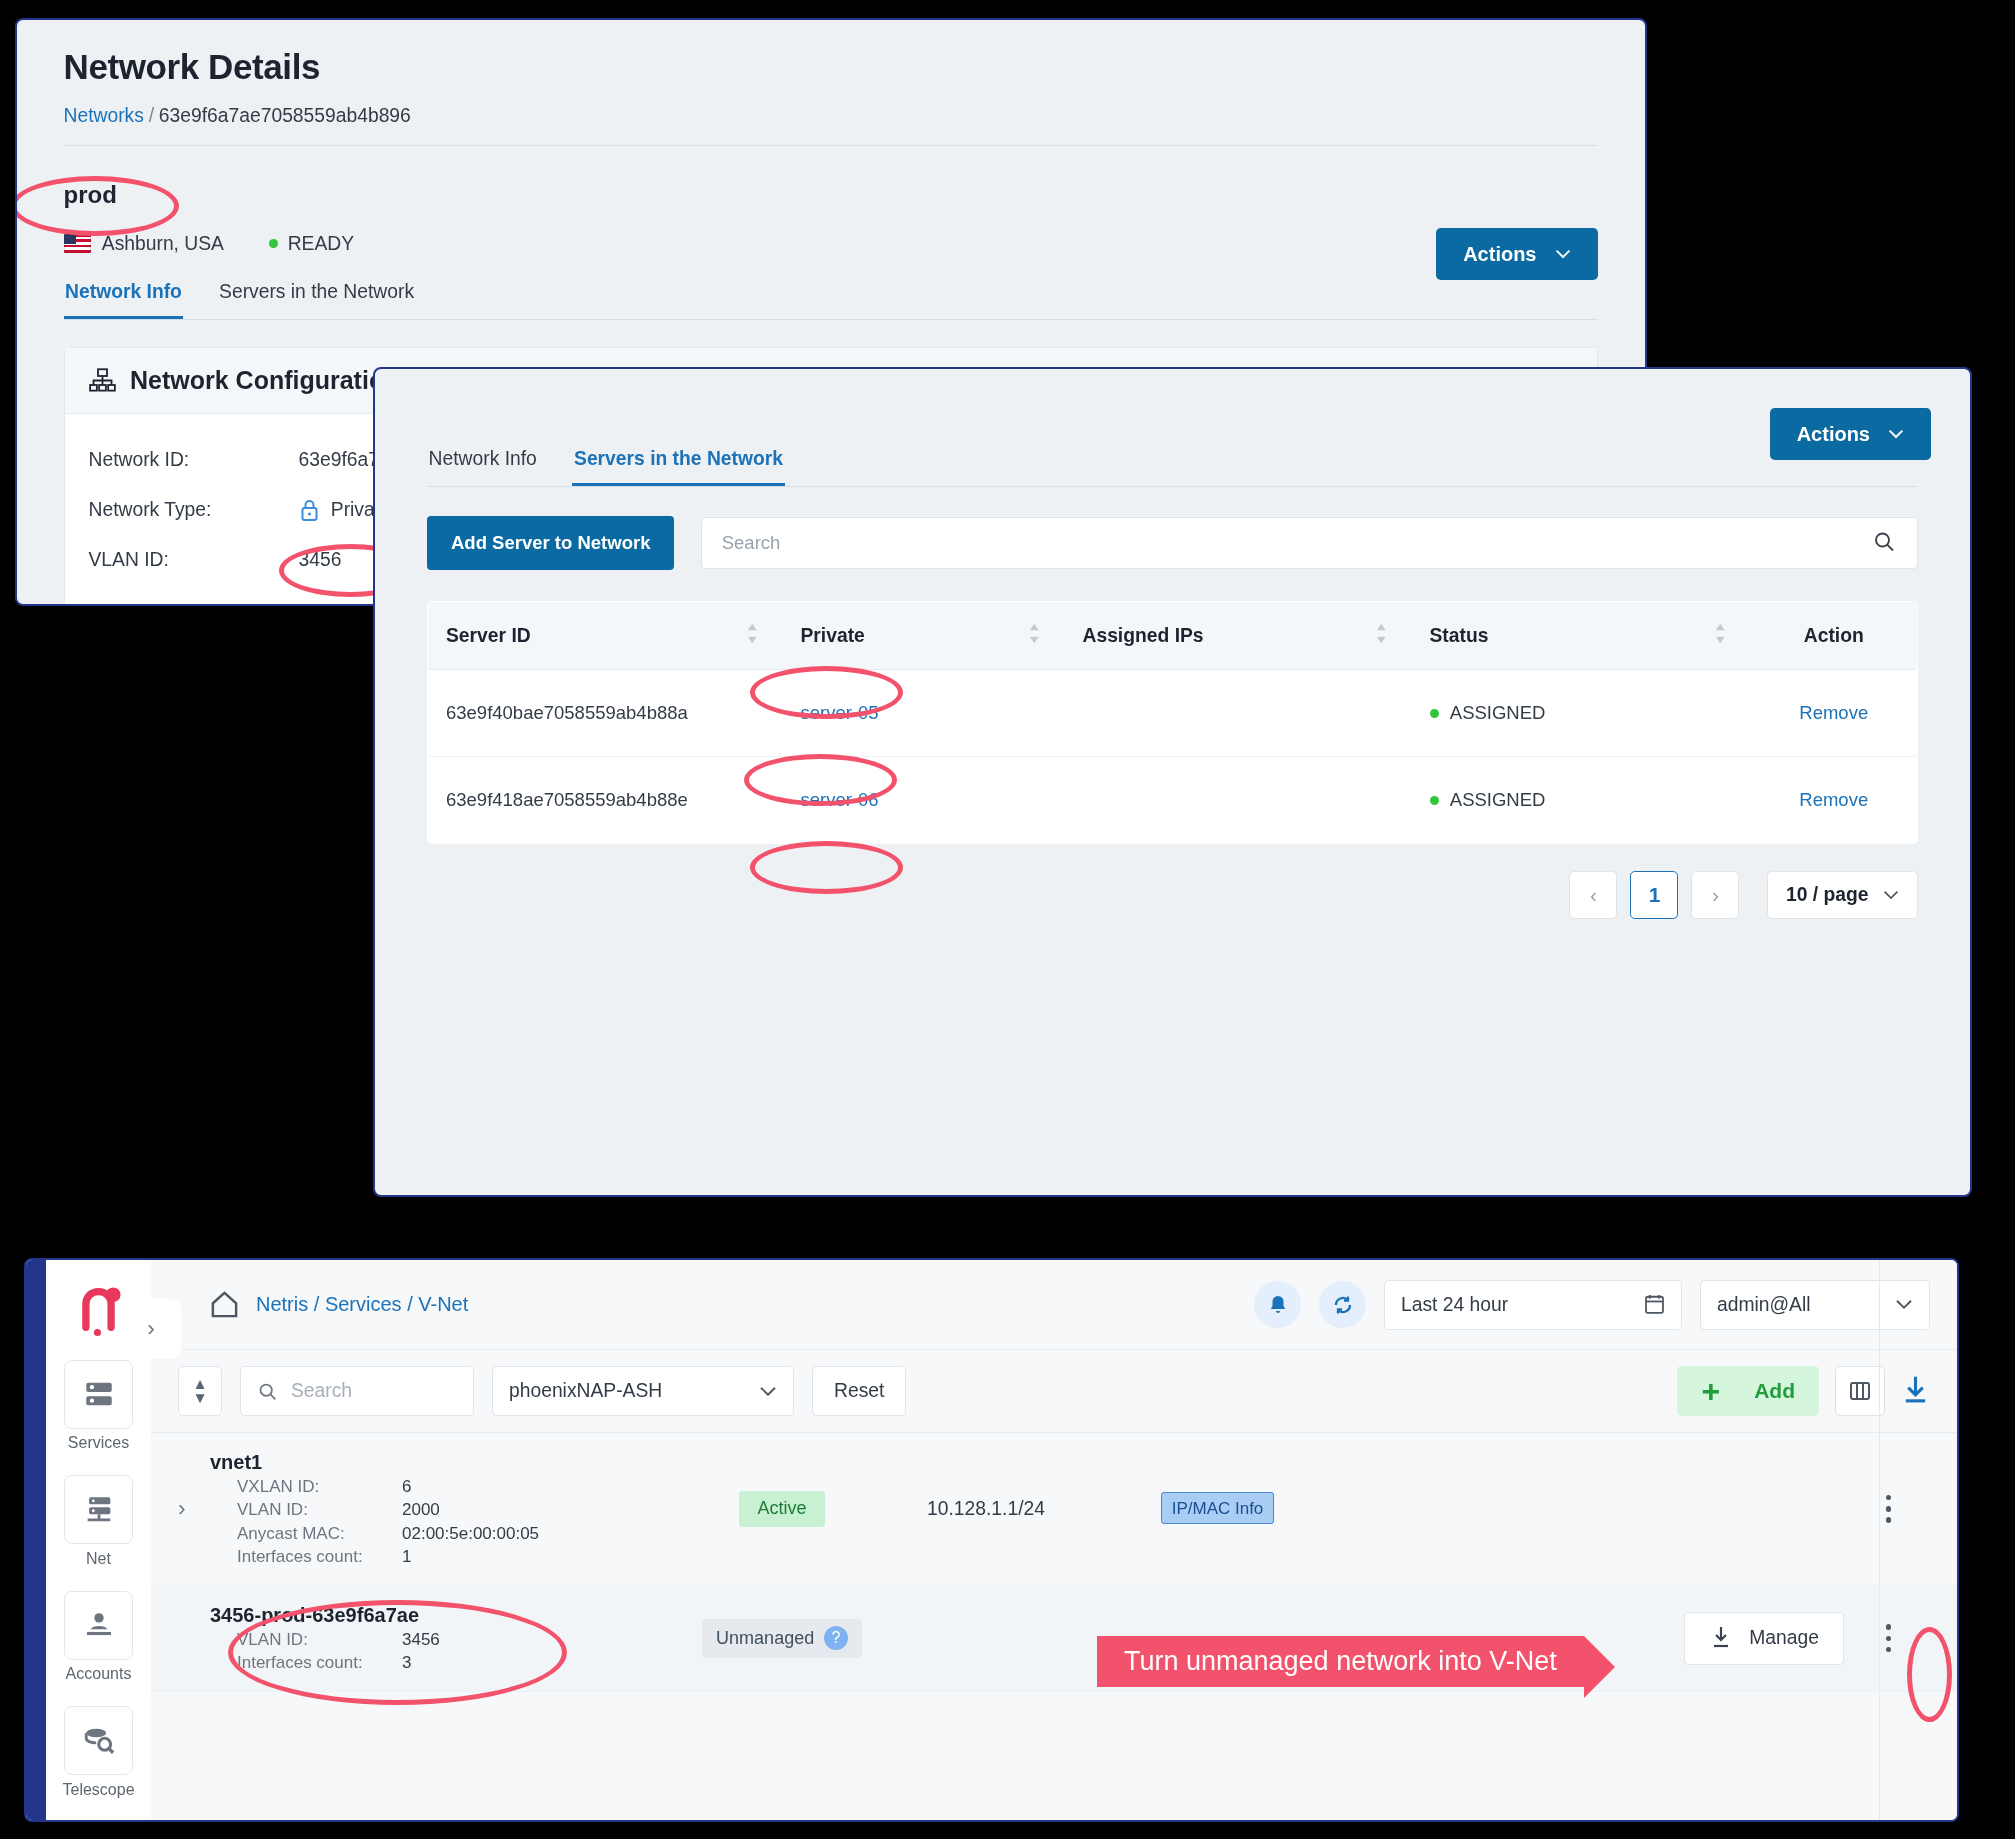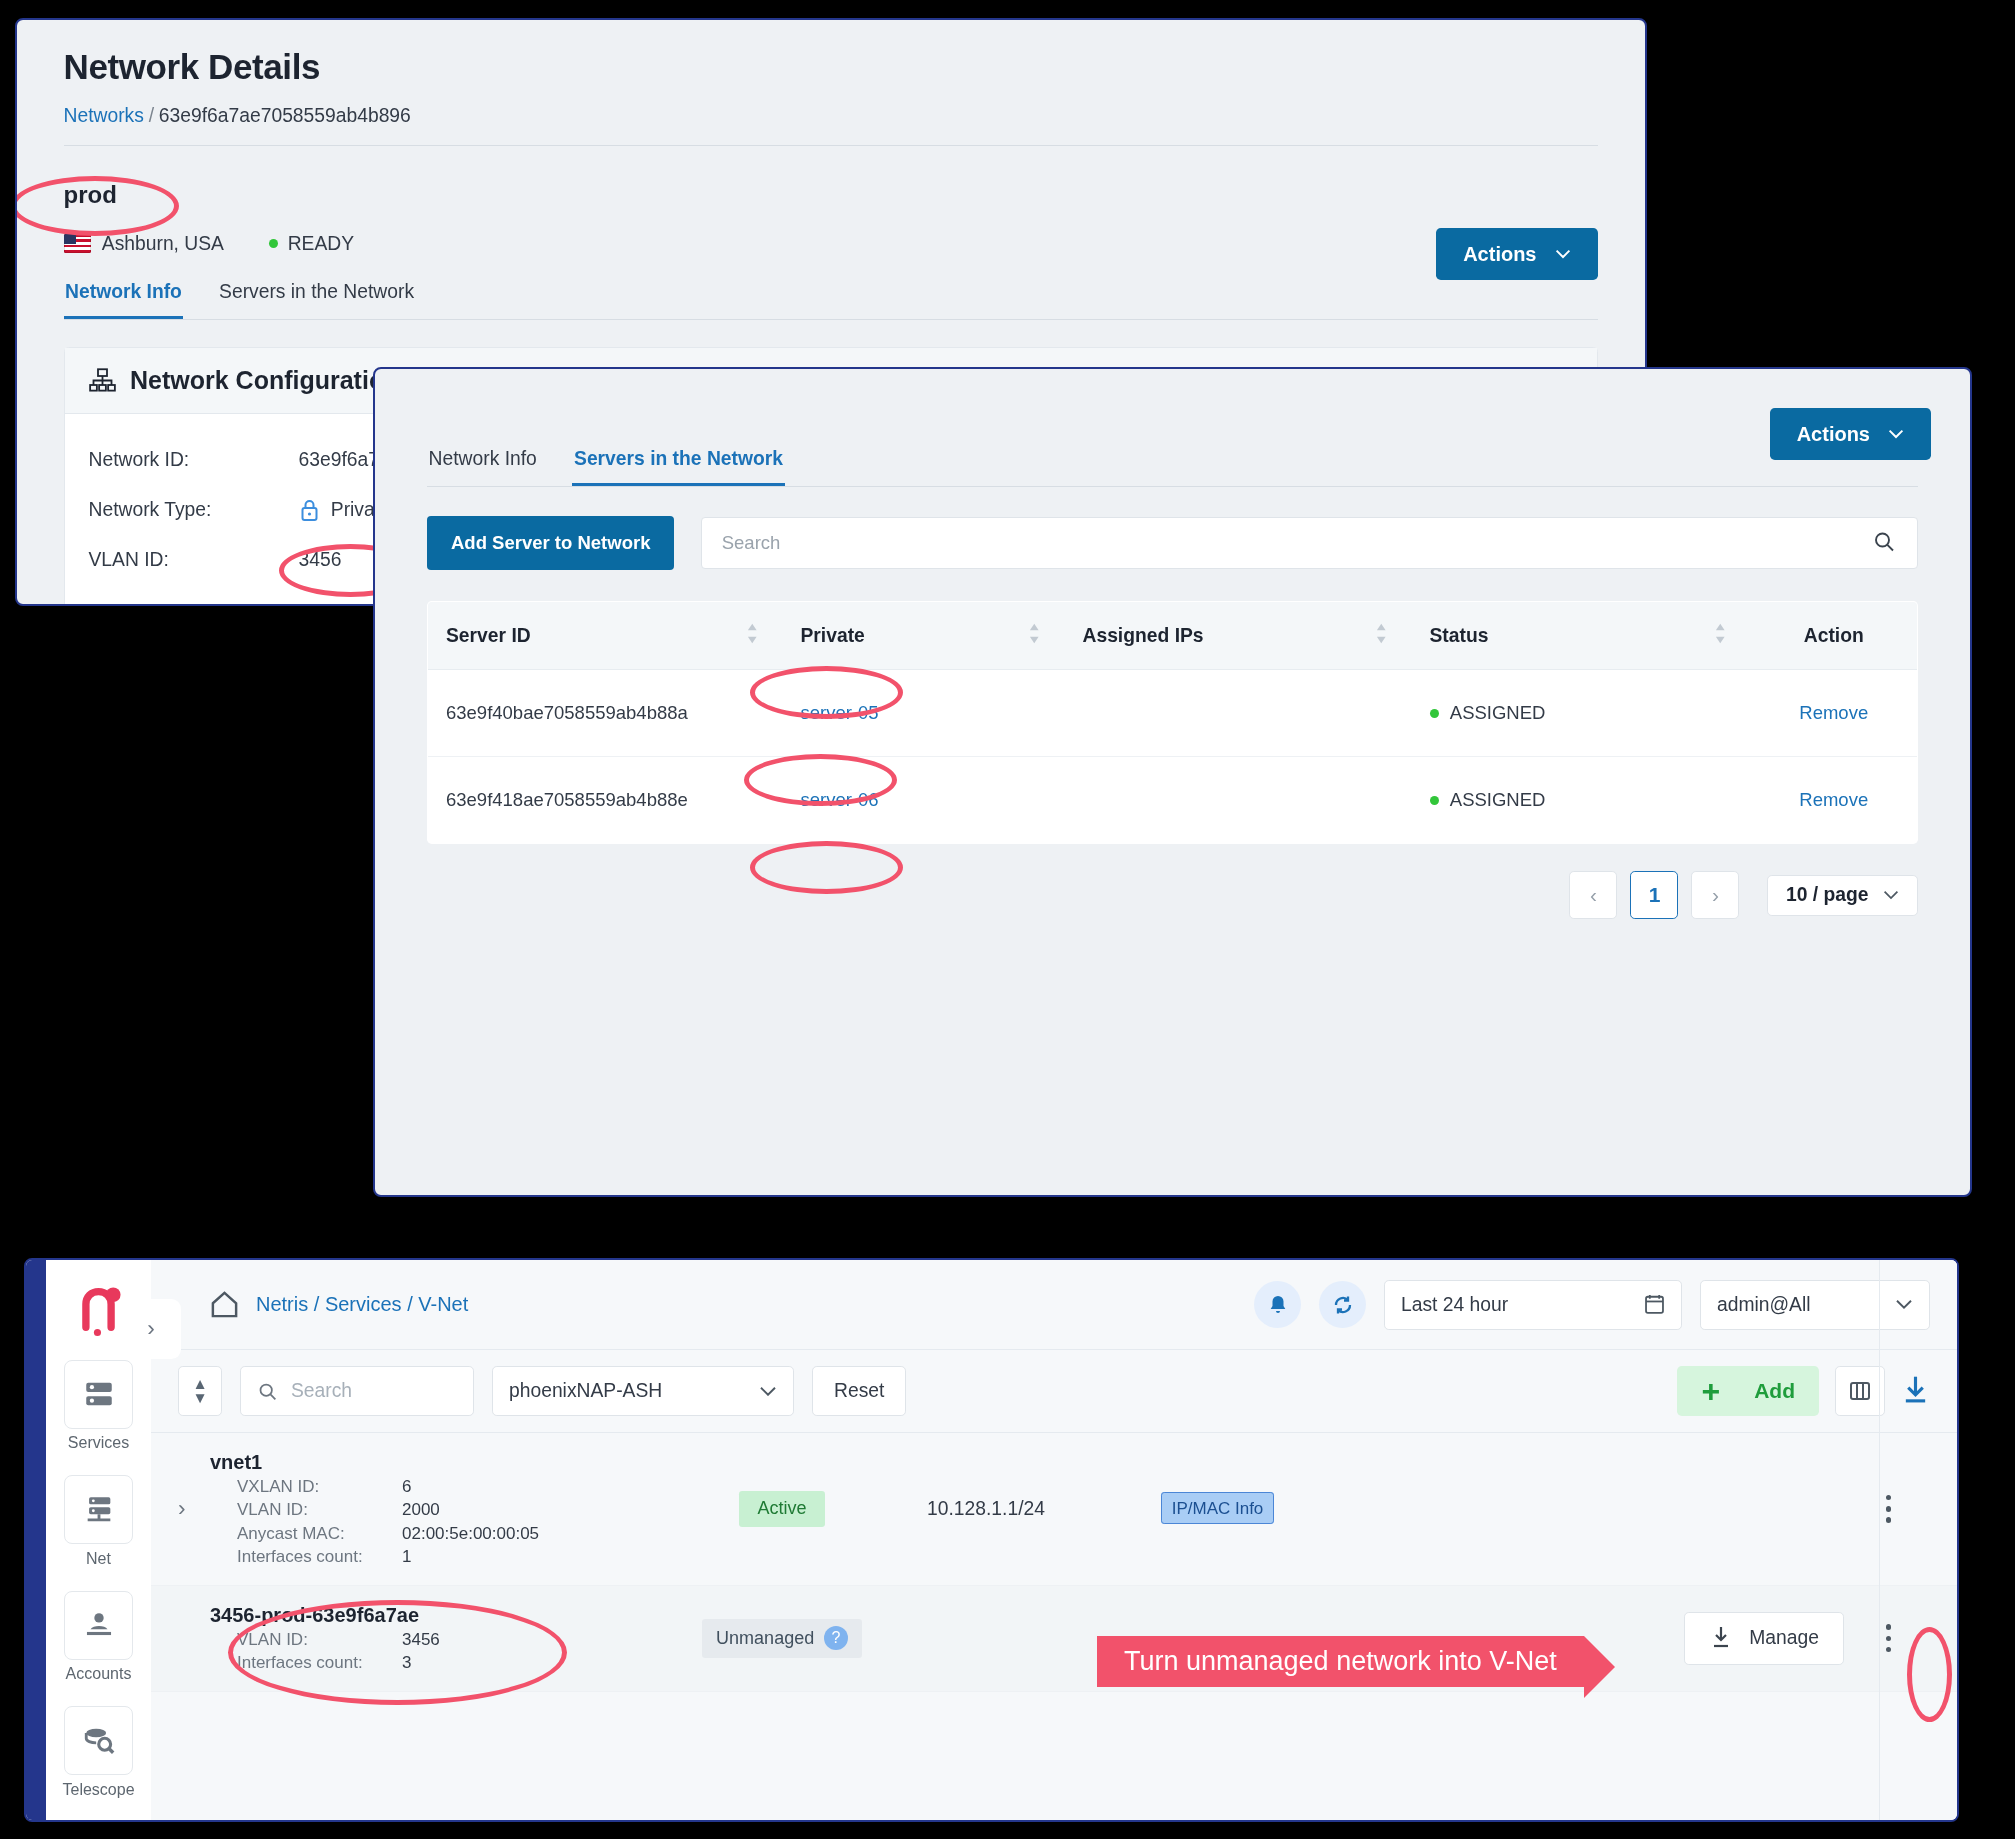--- a/index.html
+++ b/index.html
@@ -72,21 +72,21 @@
   table.srv tbody td { font-size: 18.5px; color: #333b47; padding: 32px 0 32px 18px;
                        border-bottom: 0.8px solid #eef1f4; }
   table.srv tbody tr:last-child td { border-bottom: none; }
   .link { color: #1b72b8; text-decoration: none; cursor: pointer; }
   .cell-status { display: flex; align-items: center; gap: 11.3px; }
 
   .pager { margin-top: 27px; display: flex; justify-content: flex-end; align-items: center; gap: 13px; }
   .pg { width: 48px; height: 48px; background: #fff; border: 0.8px solid #dfe4e9; border-radius: 4.8px;
         display: flex; align-items: center; justify-content: center; font-size: 21px; color: #96a0aa; cursor: pointer; }
   .pg.cur { border-color: #1b72b8; color: #1b72b8; font-weight: 700; }
-  .perpage { margin-left: 14.5px; height: 41px; background: #fff; border: 0.8px solid #dfe4e9; border-radius: 4.8px;
+  .perpage { margin-left: 14.5px; height: 48px; background: #fff; border: 0.8px solid #dfe4e9; border-radius: 4.8px;
              display: flex; align-items: center; gap: 14.5px; padding: 0 18px; font-size: 19.3px;
              font-weight: 700; color: #1d2430; cursor: pointer; }
 
   
   #panel-netris { left: 24px; top: 1258px; width: 1935px; height: 564px; background: #f6f8fa; }
   .nt-rail { position: absolute; left: 0; top: 0; width: 20px; height: 100%; background: #24368c; }
   .nt-side { position: absolute; left: 20px; top: 0; width: 105px; height: 100%; background: #fff;
              display: flex; flex-direction: column; align-items: center; padding-top: 13px; gap: 4.8px; }
   .nt-logo { width: 74px; height: 74px; display: flex; align-items: center; justify-content: center; }
   .nt-nav { width: 69px; display: flex; flex-direction: column; align-items: center; margin-top: 8px; }

